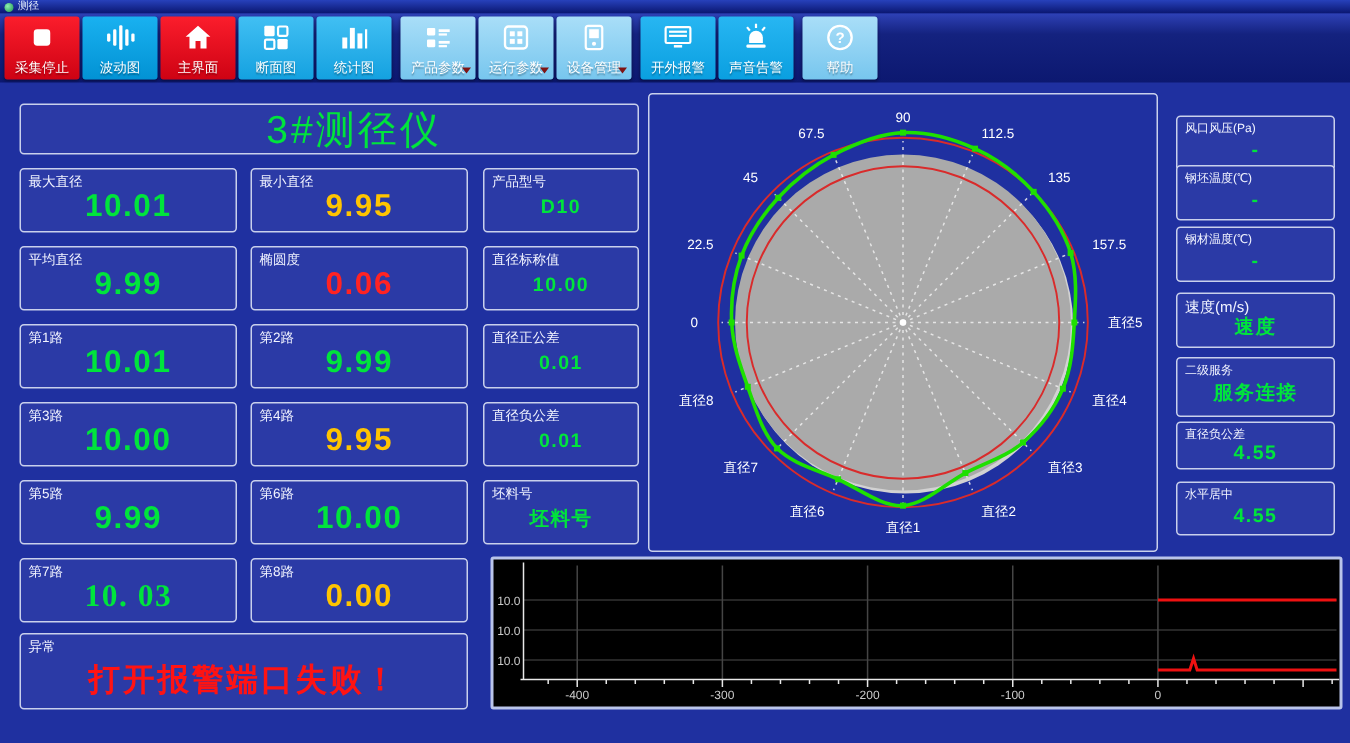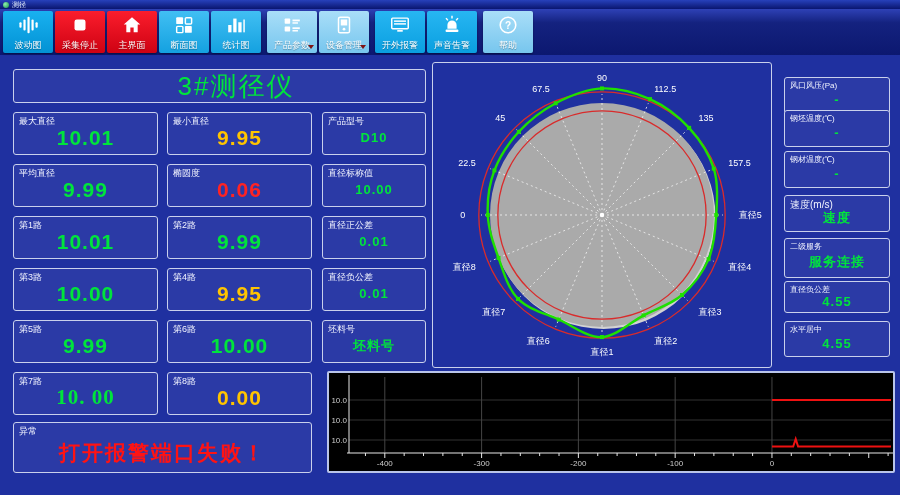--- a/index.html
+++ b/index.html
@@ -84,35 +84,35 @@
 </style>
 </head>
 <body>
 
 <div class="titlebar">
   <span class="app-icon"></span>
   <span class="win-title">测径</span>
 </div>
 
 <div class="toolbar" id="toolbar">
+    <div class="tb-btn tb-red">
+      <svg viewBox="0 0 24 24" class="ticon">
+        <rect x="6" y="6" width="12" height="12" rx="2.5" fill="#fff"></rect>
+      </svg>
+      <span class="tlabel">采集停止</span>
+    </div>
     <div class="tb-btn tb-cyan">
       <svg viewBox="0 0 24 24" class="ticon">
         <rect x="2.6" y="9" width="2.4" height="6" rx="1" fill="#fff"></rect>
         <rect x="7" y="6" width="2.4" height="12" rx="1" fill="#fff"></rect>
         <rect x="11.4" y="3" width="2.4" height="18" rx="1" fill="#fff"></rect>
         <rect x="15.8" y="6" width="2.4" height="12" rx="1" fill="#fff"></rect>
         <rect x="20.2" y="9" width="2.4" height="6" rx="1" fill="#fff"></rect>
       </svg>
       <span class="tlabel">波动图</span>
-    </div>
-    <div class="tb-btn tb-red">
-      <svg viewBox="0 0 24 24" class="ticon">
-        <rect x="6" y="6" width="12" height="12" rx="2.5" fill="#fff"></rect>
-      </svg>
-      <span class="tlabel">采集停止</span>
     </div>
     <div class="tb-btn tb-red">
       <svg viewBox="0 0 24 24" class="ticon">
         <path d="M12 3.5 L21 11.5 H18.2 V20 H13.8 V14.6 H10.2 V20 H5.8 V11.5 H3 Z" fill="#fff"></path>
       </svg>
       <span class="tlabel">主界面</span>
     </div>
     <div class="tb-btn tb-mid">
       <svg viewBox="0 0 24 24" class="ticon">
         <rect x="3.5" y="3.5" width="7.5" height="7.5" rx="1" fill="#fff"></rect>
@@ -138,20 +138,31 @@
         <rect x="12.5" y="9" width="6" height="1.6" fill="#fff"></rect>
         <rect x="4" y="13.5" width="6" height="5.5" rx="0.8" fill="#fff"></rect>
         <rect x="12.5" y="14.5" width="8" height="2" fill="#fff"></rect>
         <rect x="12.5" y="17.5" width="6" height="1.6" fill="#fff"></rect>
       </svg>
       <span class="tlabel">产品参数</span>
       <span class="dd"></span>
     </div>
     <div class="tb-btn tb-light">
       <svg viewBox="0 0 24 24" class="ticon">
+        <rect x="4" y="4" width="16" height="16" rx="2.5" fill="none" stroke="#fff" stroke-width="1.7"></rect>
+        <rect x="7.5" y="7.5" width="3.6" height="3.6" fill="#fff"></rect>
+        <rect x="13" y="7.5" width="3.6" height="3.6" fill="#fff"></rect>
+        <rect x="7.5" y="13" width="3.6" height="3.6" fill="#fff"></rect>
+        <rect x="13" y="13" width="3.6" height="3.6" fill="#fff"></rect>
+      </svg>
+      <span class="tlabel">运行参数</span>
+      <span class="dd"></span>
+    </div>
+    <div class="tb-btn tb-light">
+      <svg viewBox="0 0 24 24" class="ticon">
         <rect x="6" y="3.5" width="12" height="17" rx="1.8" fill="none" stroke="#fff" stroke-width="1.6"></rect>
         <rect x="8.5" y="6" width="7" height="6.5" fill="#fff"></rect>
         <circle cx="12" cy="16.5" r="1.5" fill="#fff"></circle>
       </svg>
       <span class="tlabel">设备管理</span>
       <span class="dd"></span>
     </div>
     <div class="tb-btn tb-cyan2 gap">
       <svg viewBox="0 0 24 24" class="ticon">
         <rect x="3" y="4.5" width="18" height="11.5" rx="1" fill="none" stroke="#fff" stroke-width="1.6"></rect>
@@ -238,21 +249,21 @@
       <div class="panel" style="left: 154px; top: 251px; width: 145px; height: 43px;">
         <span class="plabel">第6路</span>
         <div class="pvalue" style="color: rgb(0, 228, 60);">10.00</div>
       </div>
       <div class="panel" style="left: 309px; top: 251px; width: 104px; height: 43px;">
         <span class="plabel">坯料号</span>
         <div class="pvalue small" style="color: rgb(0, 228, 60);">坯料号</div>
       </div>
       <div class="panel" style="left: 0px; top: 303px; width: 145px; height: 43px;">
         <span class="plabel">第7路</span>
-        <div class="pvalue serif" style="color: rgb(0, 228, 60);">10. 00</div>
+        <div class="pvalue serif" style="color: rgb(0, 228, 60);">10. 03</div>
       </div>
       <div class="panel" style="left: 154px; top: 303px; width: 145px; height: 43px;">
         <span class="plabel">第8路</span>
         <div class="pvalue" style="color: rgb(255, 196, 0);">0.00</div>
       </div>
     </div>
   <div class="alarm-box">
     <span class="plabel">异常</span>
     <div class="alarm-msg">打开报警端口失败！</div>
   </div>

